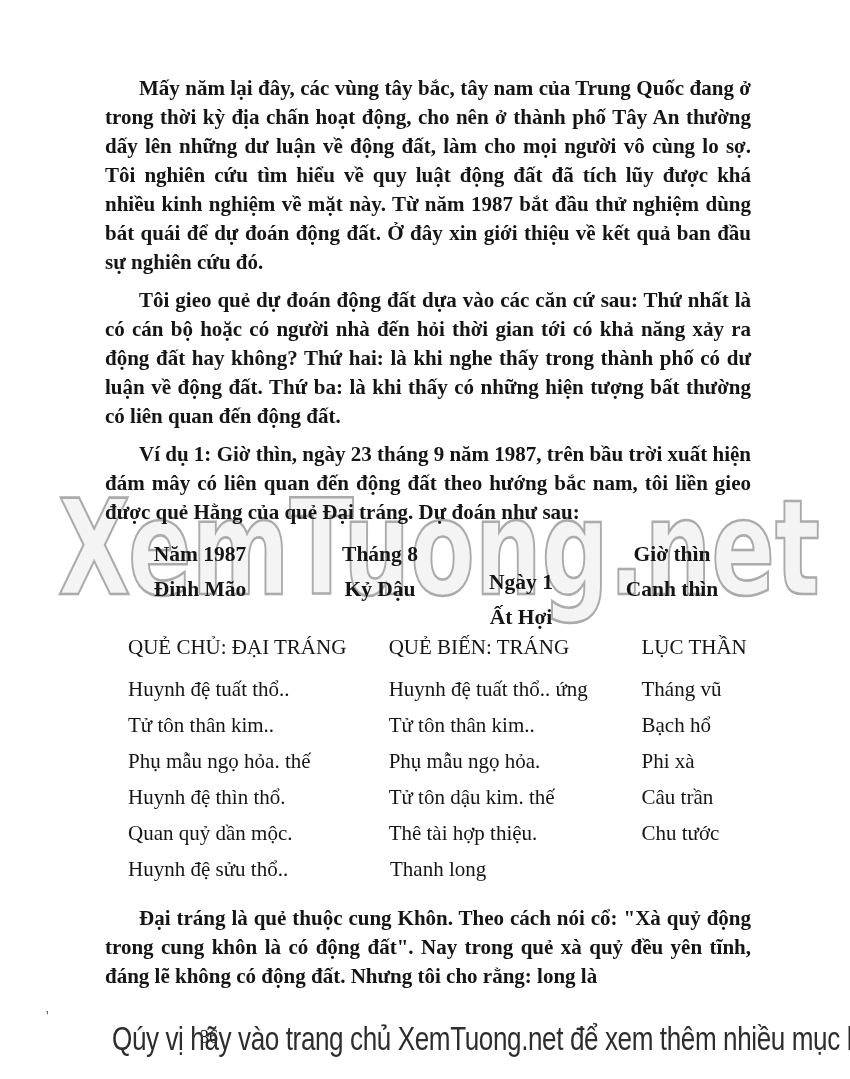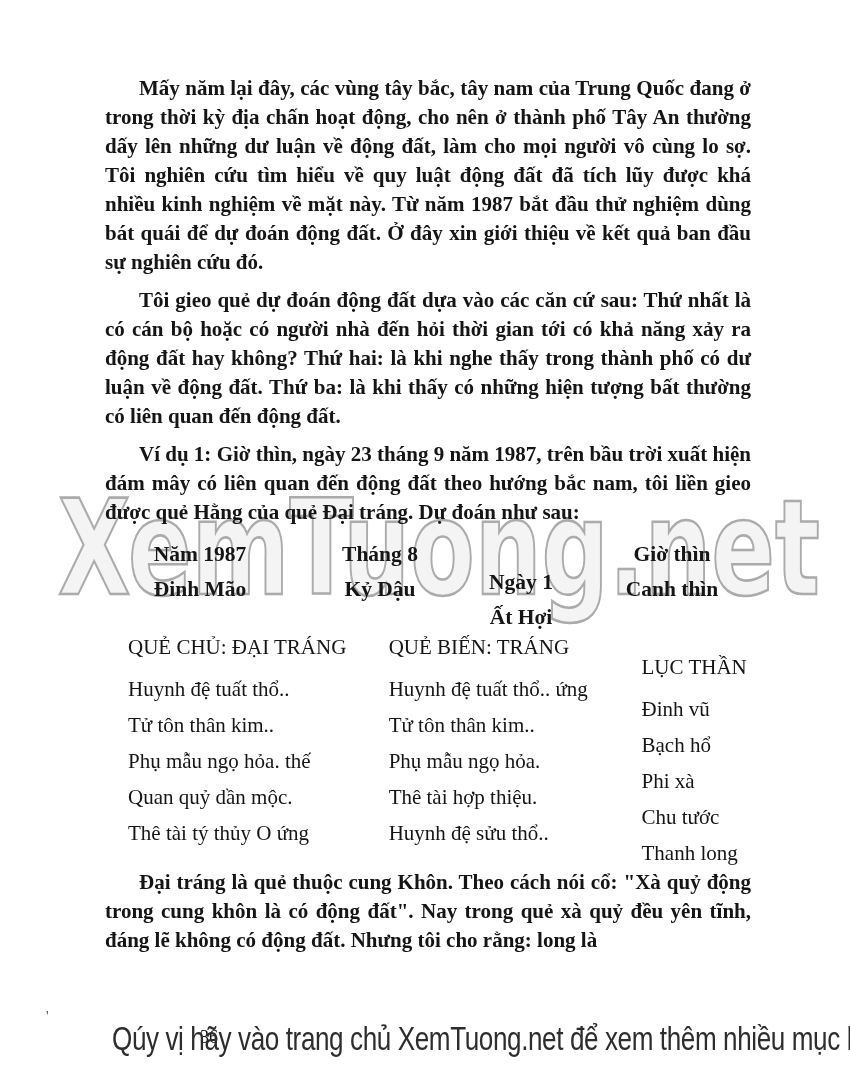--- a/index.html
+++ b/index.html
@@ -48,21 +48,21 @@
   .kua{
     margin-top:22px;
     margin-left:23px;
     font-size:21px;
     font-weight:normal;
   }
   .krow{display:flex;height:36px;line-height:36px;}
   .khead{margin-bottom:6px;}
   .kc0{width:270px;}
   .kc1{width:262px;}
-  .kc2{width:130px;margin-top:20px;}
+  .kc2{width:130px;}
   .p4{margin-top:17px;}
   
   .page-number{
     position:absolute;left:200px;top:1027px;
     font-size:18px;font-weight:normal;
     z-index:3;
   }
   
   .footer{
     position:absolute;left:112px;top:1020px;
@@ -114,39 +114,43 @@
 
     <div class="kua">
       <div class="krow khead">
         <div class="kc0">QUẺ CHỦ: ĐẠI TRÁNG</div>
         <div class="kc1">QUẺ BIẾN: TRÁNG</div>
         <div class="kc2">LỤC THẦN</div>
       </div>
       <div class="krow">
         <div class="kc0">Huynh đệ tuất thổ..</div>
         <div class="kc1">Huynh đệ tuất thổ.. ứng</div>
-        <div class="kc2">Đinh vũ</div>
+        <div class="kc2">Tháng vũ</div>
       </div>
       <div class="krow">
         <div class="kc0">Tử tôn thân kim..</div>
         <div class="kc1">Tử tôn thân kim..</div>
         <div class="kc2">Bạch hổ</div>
       </div>
       <div class="krow">
         <div class="kc0">Phụ mẫu ngọ hỏa. thế</div>
         <div class="kc1">Phụ mẫu ngọ hỏa.</div>
         <div class="kc2">Phi xà</div>
       </div>
       <div class="krow">
+        <div class="kc0">Huynh đệ thìn thổ.</div>
+        <div class="kc1">Tử tôn dậu kim. thế</div>
+        <div class="kc2">Câu trần</div>
+      </div>
+      <div class="krow">
         <div class="kc0">Quan quỷ dần mộc.</div>
         <div class="kc1">Thê tài hợp thiệu.</div>
         <div class="kc2">Chu tước</div>
       </div>
       <div class="krow">
-        <div class="kc0">Thê tài tý thủy O ứng</div>
         <div class="kc1">Huynh đệ sửu thổ..</div>
         <div class="kc2">Thanh long</div>
       </div>
     </div>
 
     <p class="para p4">Đại tráng là quẻ thuộc cung Khôn. Theo cách nói cổ: "Xà quỷ động trong cung khôn là có động đất". Nay trong quẻ xà quỷ đều yên tĩnh, đáng lẽ không có động đất. Nhưng tôi cho rằng: long là</p>
 
   </div>
 
   <span class="scan-mark">'</span>

